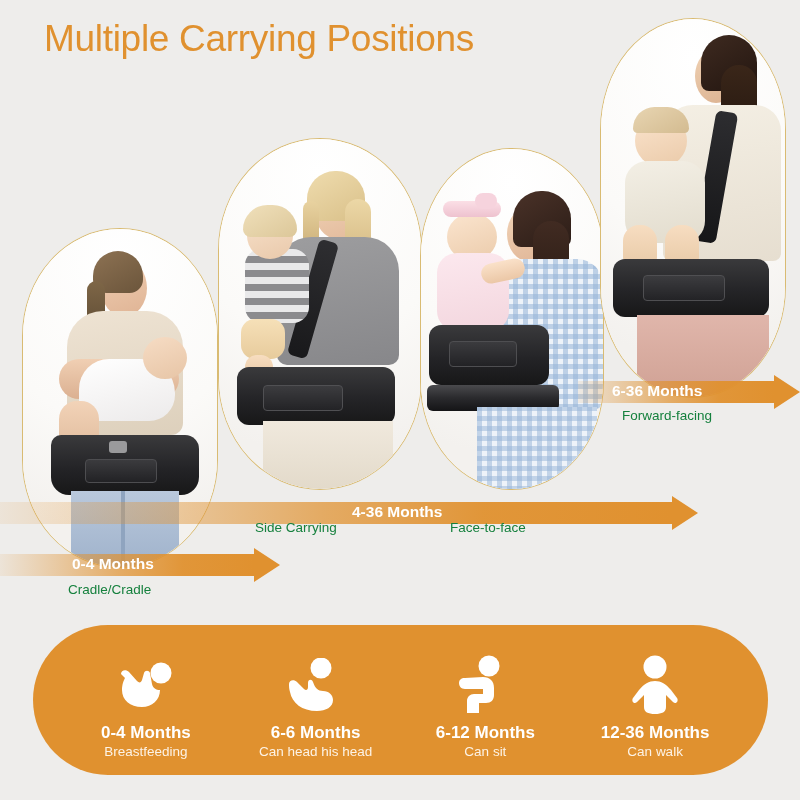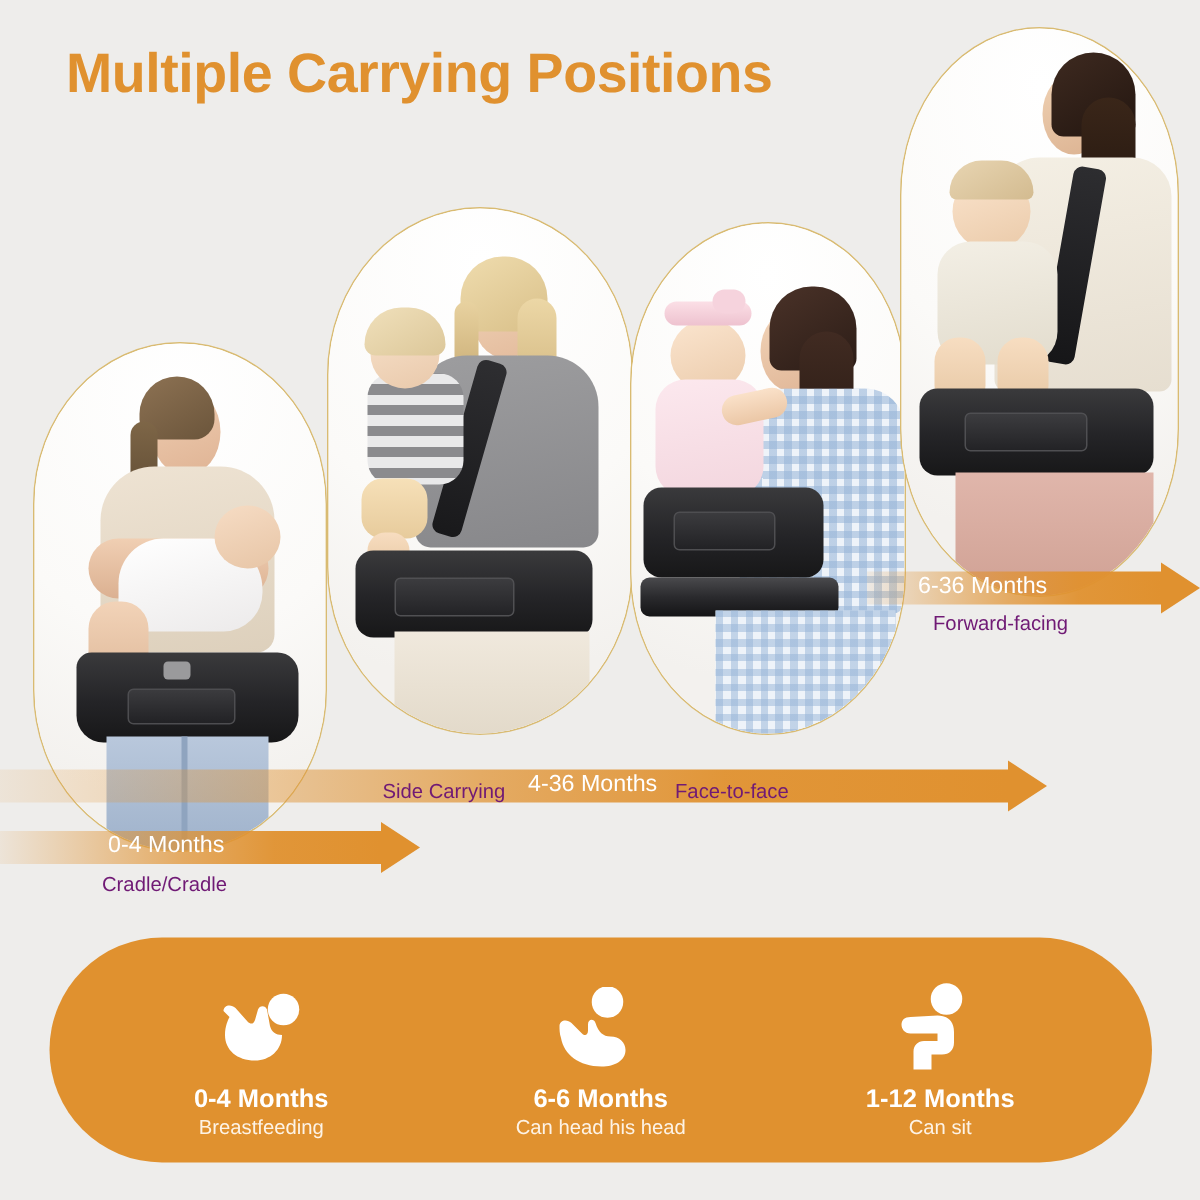--- a/index.html
+++ b/index.html
@@ -17,23 +17,23 @@
   #infographic {
     position: relative;
     width: 800px;
     height: 800px;
   }
 
   
   .title {
     position: absolute;
     left: 44px;
-    top: 28px;
+    top: 18px;
     font-size: 37px;
-    font-weight: bold;
+    font-weight: normal;
     color: #e0912f;
     letter-spacing: -0.3px;
     white-space: nowrap;
     text-align: center;
   }
 
   
   .pill {
     position: absolute;
     background: #ffffff;
@@ -83,28 +83,28 @@
     width: 0;
     height: 0;
     border-top: 17px solid transparent;
     border-bottom: 17px solid transparent;
     border-left: 26px solid #e0912f;
   }
   .arrow .a-title {
     position: absolute;
     top: 7px;
     font-size: 15.5px;
-    font-weight: normal;
+    font-weight: bold;
     color: #ffffff;
     white-space: nowrap;
   }
   .arrow-sub {
     position: absolute;
     font-size: 13.5px;
-    color: #701a75;
+    color: #15803d;
     white-space: nowrap;
   }
 
   
   .bottom-panel {
     position: absolute;
     left: 33px;
     top: 625px;
     width: 735px;
     height: 150px;
@@ -319,21 +319,21 @@
     </div>
   </div>
 
   <div class="arrow" style="left:578px; top:375px; width:222px;">
     <div class="shaft" style="width:196px;"></div>
     <div class="head-tri" style="left:196px;"></div>
     <div class="a-title" style="left:34px;">6-36 Months</div>
   </div>
   <div class="arrow-sub" style="left:622px; top:408px;">Forward-facing</div>
 
-  <div class="arrow" style="left:0px; top:507px; width:700px;padding-left:35px;">
+  <div class="arrow" style="left:0px; top:496px; width:700px;padding-left:35px;">
     <div class="shaft" style="width:672px;"></div>
     <div class="head-tri" style="left:672px;"></div>
     <div class="a-title" style="left:352px;">4-36 Months</div>
   </div>
   <div class="arrow-sub" style="left:255px; top:520px;">Side Carrying</div>
   <div class="arrow-sub" style="left:450px; top:520px;">Face-to-face</div>
 
   <div class="arrow" style="left:0px; top:548px; width:282px;">
     <div class="shaft" style="width:254px;"></div>
     <div class="head-tri" style="left:254px;"></div>
@@ -373,21 +373,33 @@
 
       <div class="milestone">
         <div class="ms-icon">
           <svg width="56" height="62" viewBox="0 0 56 62" aria-hidden="true">
             <circle cx="32" cy="11" r="10.5" fill="#ffffff"></circle>
             <path d="M26 22 C33 22 37 26 37 33 L37 40 C37 45 34 48 29 48
                      L22 48 L22 58 L10 58 L10 46 C10 42 13 39 17 39 L26 39
                      L26 34 L8 34 C4 34 2 31 2 28 C2 25 4 23 8 23 L26 22 Z" fill="#ffffff"></path>
           </svg>
         </div>
-        <div class="ms-title">1-12 Months</div>
+        <div class="ms-title">6-12 Months</div>
         <div class="ms-sub">Can sit</div>
       </div>
 
+      <div class="milestone">
+        <div class="ms-icon">
+          <svg width="56" height="62" viewBox="0 0 56 62" aria-hidden="true">
+            <circle cx="28" cy="12" r="11.5" fill="#ffffff"></circle>
+            <path d="M28 26 C34 26 39 29 44 35 L50 43 C52 46 49 50 46 47
+                     L39 40 L39 52 C39 57 35 59 28 59 C21 59 17 57 17 52
+                     L17 40 L10 47 C7 50 4 46 6 43 L12 35 C17 29 22 26 28 26 Z" fill="#ffffff"></path>
+          </svg>
+        </div>
+        <div class="ms-title">12-36 Months</div>
+        <div class="ms-sub">Can walk</div>
+      </div>
 
     </div>
   </div>
 
 </div>
 
 </body></html>

